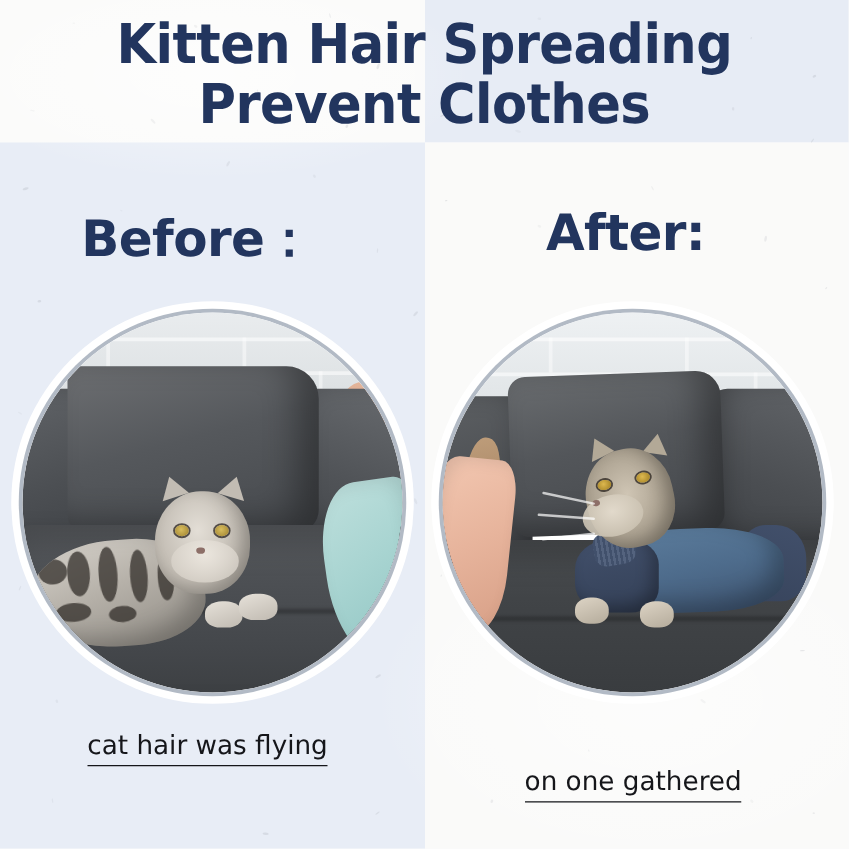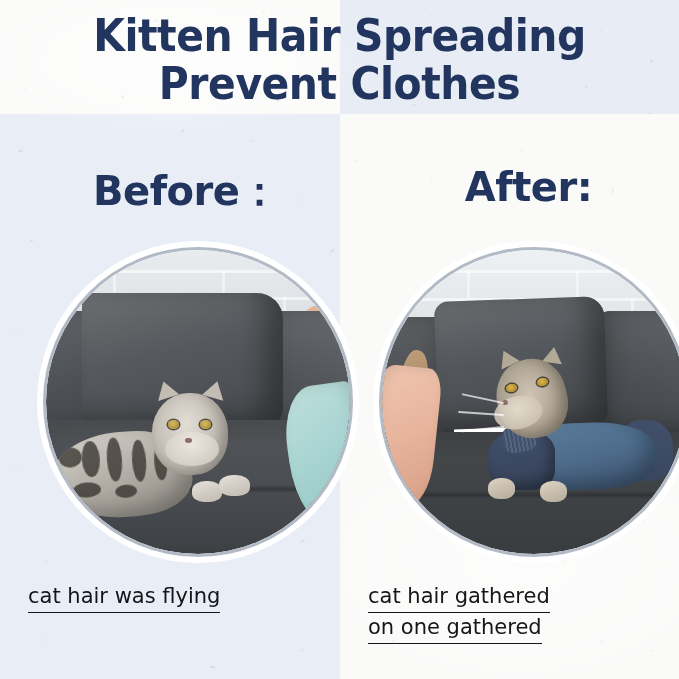--- a/index.html
+++ b/index.html
@@ -32,21 +32,21 @@
     text-align:center;color:#22355e;
     font-family:"DejaVu Sans",sans-serif;
     font-weight:700;font-size:44px;line-height:1.08;
     letter-spacing:-0.5px;
     transform:scaleX(.93);transform-origin:50% 0;
     z-index:5;
   }
   .title .l2{display:block;}
 
   
-  .panel{position:absolute;top:114px;width:340px;height:491px;margin-left:28px;}
+  .panel{position:absolute;top:114px;width:340px;height:491px;}
   .panel.left{left:0;}
   .panel.right{left:340px;width:339px;}
 
   .ba-label{
     position:absolute;top:50px;width:100%;text-align:center;
     color:#22355e;font-family:"DejaVu Sans",sans-serif;
     font-weight:700;font-size:40px;letter-spacing:-0.5px;
   }
   .panel.left .ba-label{padding-right:24px;box-sizing:border-box;}
   .panel.right .ba-label{padding-right:18px;box-sizing:border-box;}
@@ -181,20 +181,21 @@
   .rpaw{position:absolute;top:75%;width:9%;height:7%;
     background:linear-gradient(160deg,#ddd4c5,#b4ab9b);border-radius:45% 45% 42% 42%;}
   .rpaw.a{left:35%;}
   .rpaw.b{left:52%;top:76%;}
   .rwhisker{position:absolute;height:1.5px;background:rgba(255,255,255,.7);
     border-radius:2px;transform-origin:100% 50%;}
 
   
   .caption{
     position:absolute;left:0;width:100%;top:468px;
+    text-align:center;
     font-family:"DejaVu Sans",sans-serif;
     font-size:21px;line-height:1.38;color:#15161a;
   }
   .caption span{
     display:inline-block;
     border-bottom:1.6px solid #15161a;
     padding-bottom:1px;
   }
   .panel.left .caption{padding-right:8px;box-sizing:border-box;}
   .panel.right .caption{padding-right:6px;box-sizing:border-box;}
@@ -349,18 +350,18 @@
         <div class="rnose"></div>
         <div class="rwhisker" style="left:26%;top:50%;width:14%;transform:rotate(12deg)"></div>
         <div class="rwhisker" style="left:25%;top:54%;width:15%;transform:rotate(4deg)"></div>
         <div class="rwhisker" style="left:26%;top:58%;width:14%;transform:rotate(-6deg)"></div>
         <div class="rpaw a"></div>
         <div class="rpaw b"></div>
       </div>
     </div>
 
     <div class="caption">
-      <span>cat hair gathered</span><br>
+      <br>
       <span>on one gathered</span>
     </div>
   </div>
 
 </div>
 
 </body></html>

